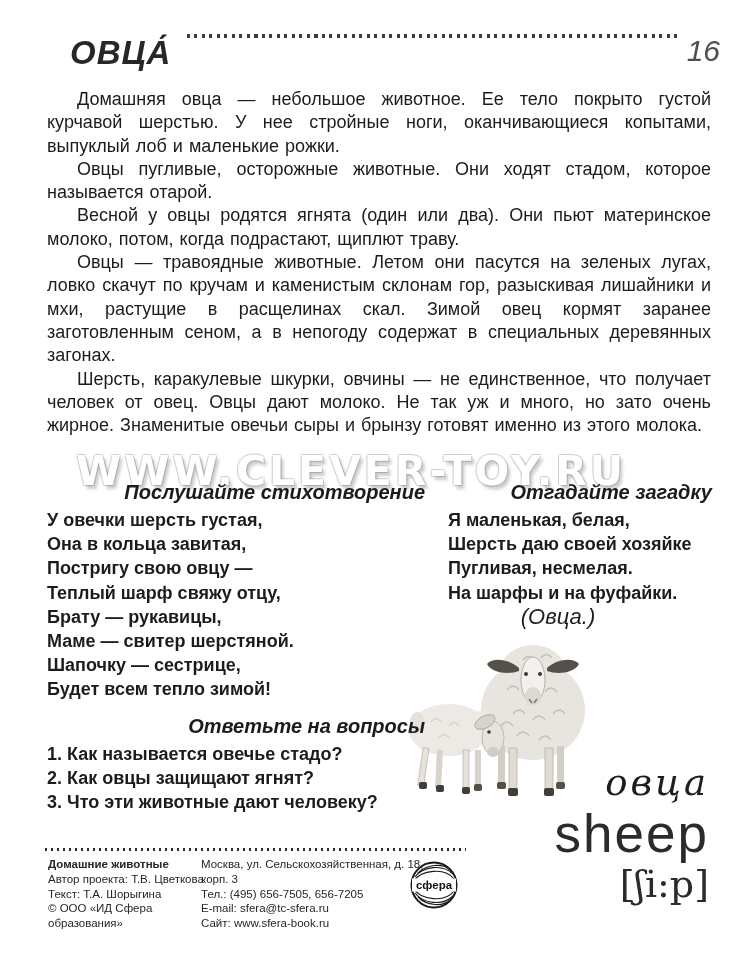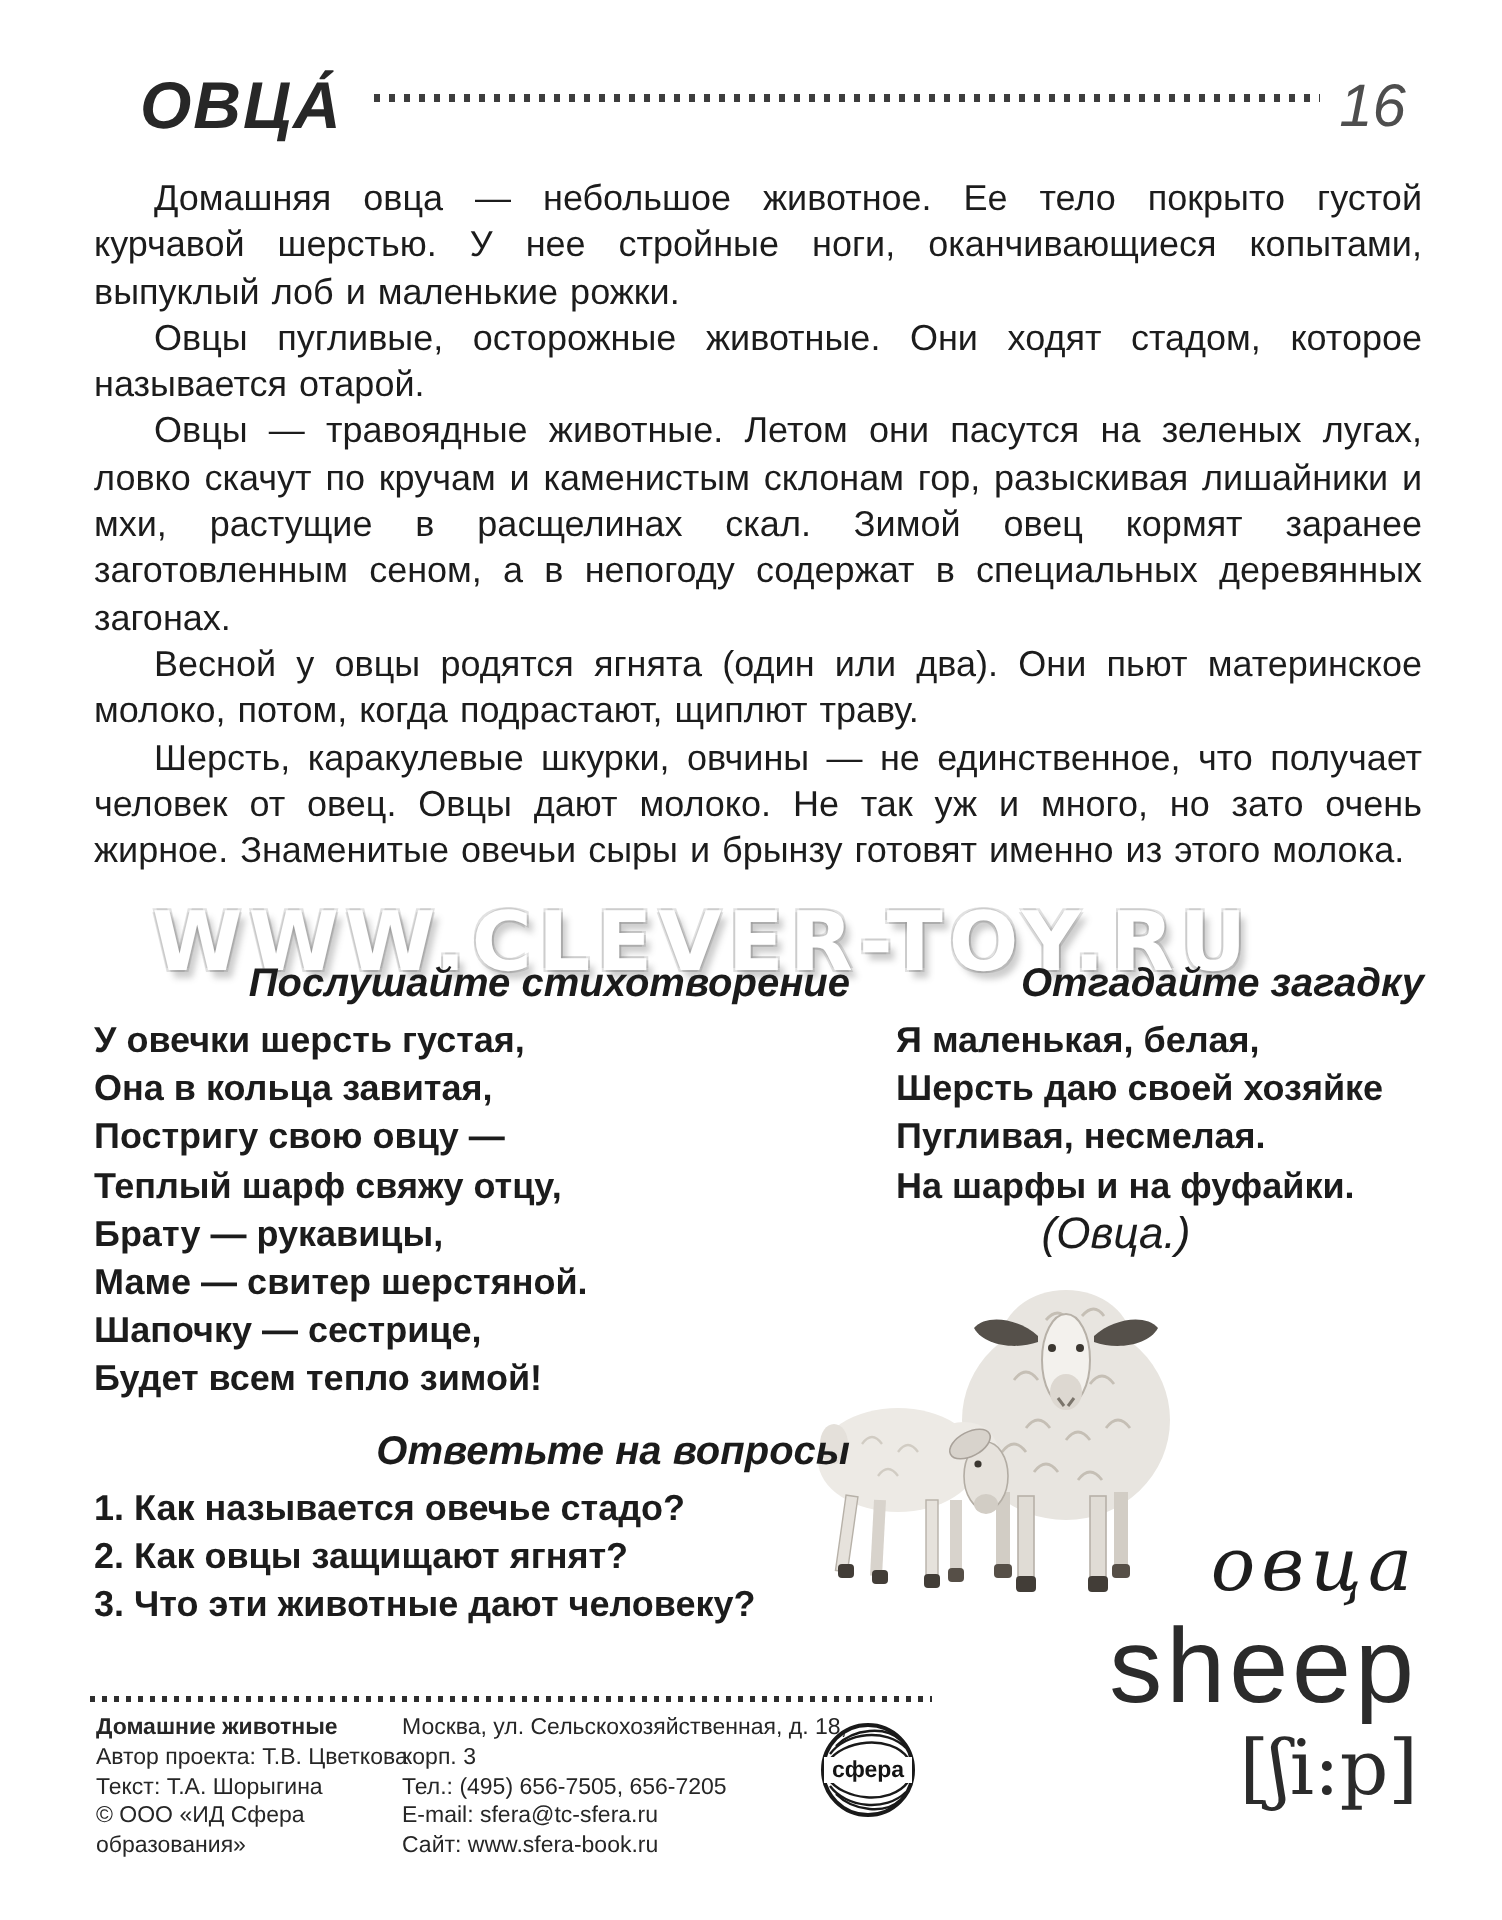--- a/index.html
+++ b/index.html
@@ -2,21 +2,21 @@
 <html lang="ru"><head>
 <meta charset="utf-8">
 <style>
   html,body{margin:0;padding:0;background:#888;}
   .page{
     position:relative; width:751px; height:960px; margin:0 auto;
     background:#ffffff; overflow:hidden;
     font-family:"Liberation Sans", sans-serif; color:#1c1c1c;
   }
   
-  .hdr{position:absolute; left:70px; right:48px; top:34px; display:flex; align-items:center;}
+  .hdr{position:absolute; left:70px; right:31px; top:34px; display:flex; align-items:flex-start;}
   .hdr h1{margin:0; font-size:33px; font-weight:bold; font-style:italic; letter-spacing:1px; color:#272727;}
   .hdr .leader{flex:1; height:4px; margin:0 10px 9px 16px;
     background-image:repeating-linear-gradient(to right,#3d3d3d 0 3px, transparent 3px 7.5px);}
   .hdr .pagenum{font-size:30px; font-style:italic; color:#4e4e4e; margin-bottom:-2px;}
   
   .watermark{
     position:absolute; left:76px; top:447px; width:640px; z-index:1;
     font-family:"DejaVu Sans", sans-serif; font-weight:bold; font-size:41px; letter-spacing:3px;
     white-space:nowrap; color:#ffffff;
     text-shadow:3px 4px 3px rgba(90,90,90,.30),
@@ -60,22 +60,22 @@
     <h1>ОВЦА́</h1>
     <div class="leader"></div>
     <div class="pagenum">16</div>
   </div>
 
   <div class="watermark">WWW.CLEVER-TOY.RU</div>
 
   <div class="article">
     <p>Домашняя овца — небольшое животное. Ее тело покрыто густой курчавой шерстью. У нее стройные ноги, оканчивающиеся копытами, выпуклый лоб и маленькие рожки.</p>
     <p>Овцы пугливые, осторожные животные. Они ходят стадом, которое называется отарой.</p>
+    <p>Весной у овцы родятся ягнята (один или два). Они пьют материнское молоко, потом, когда подрастают, щиплют траву.</p>
     <p>Овцы — травоядные животные. Летом они пасутся на зеленых лугах, ловко скачут по кручам и каменистым склонам гор, разыскивая лишайники и мхи, растущие в расщелинах скал. Зимой овец кормят заранее заготовленным сеном, а в непогоду содержат в специальных деревянных загонах.</p>
-    <p>Весной у овцы родятся ягнята (один или два). Они пьют материнское молоко, потом, когда подрастают, щиплют траву.</p>
     <p>Шерсть, каракулевые шкурки, овчины — не единственное, что получает человек от овец. Овцы дают молоко. Не так уж и много, но зато очень жирное. Знаменитые овечьи сыры и брынзу готовят именно из этого молока.</p>
   </div>
 
   <div class="colL">
     <h2 class="subhead">Послушайте стихотворение</h2>
     <div class="vline">У овечки шерсть густая,</div>
     <div class="vline">Она в кольца завитая,</div>
     <div class="vline">Постригу свою овцу —</div>
     <div class="vline">Теплый шарф свяжу отцу,</div>
     <div class="vline">Брату — рукавицы,</div>

